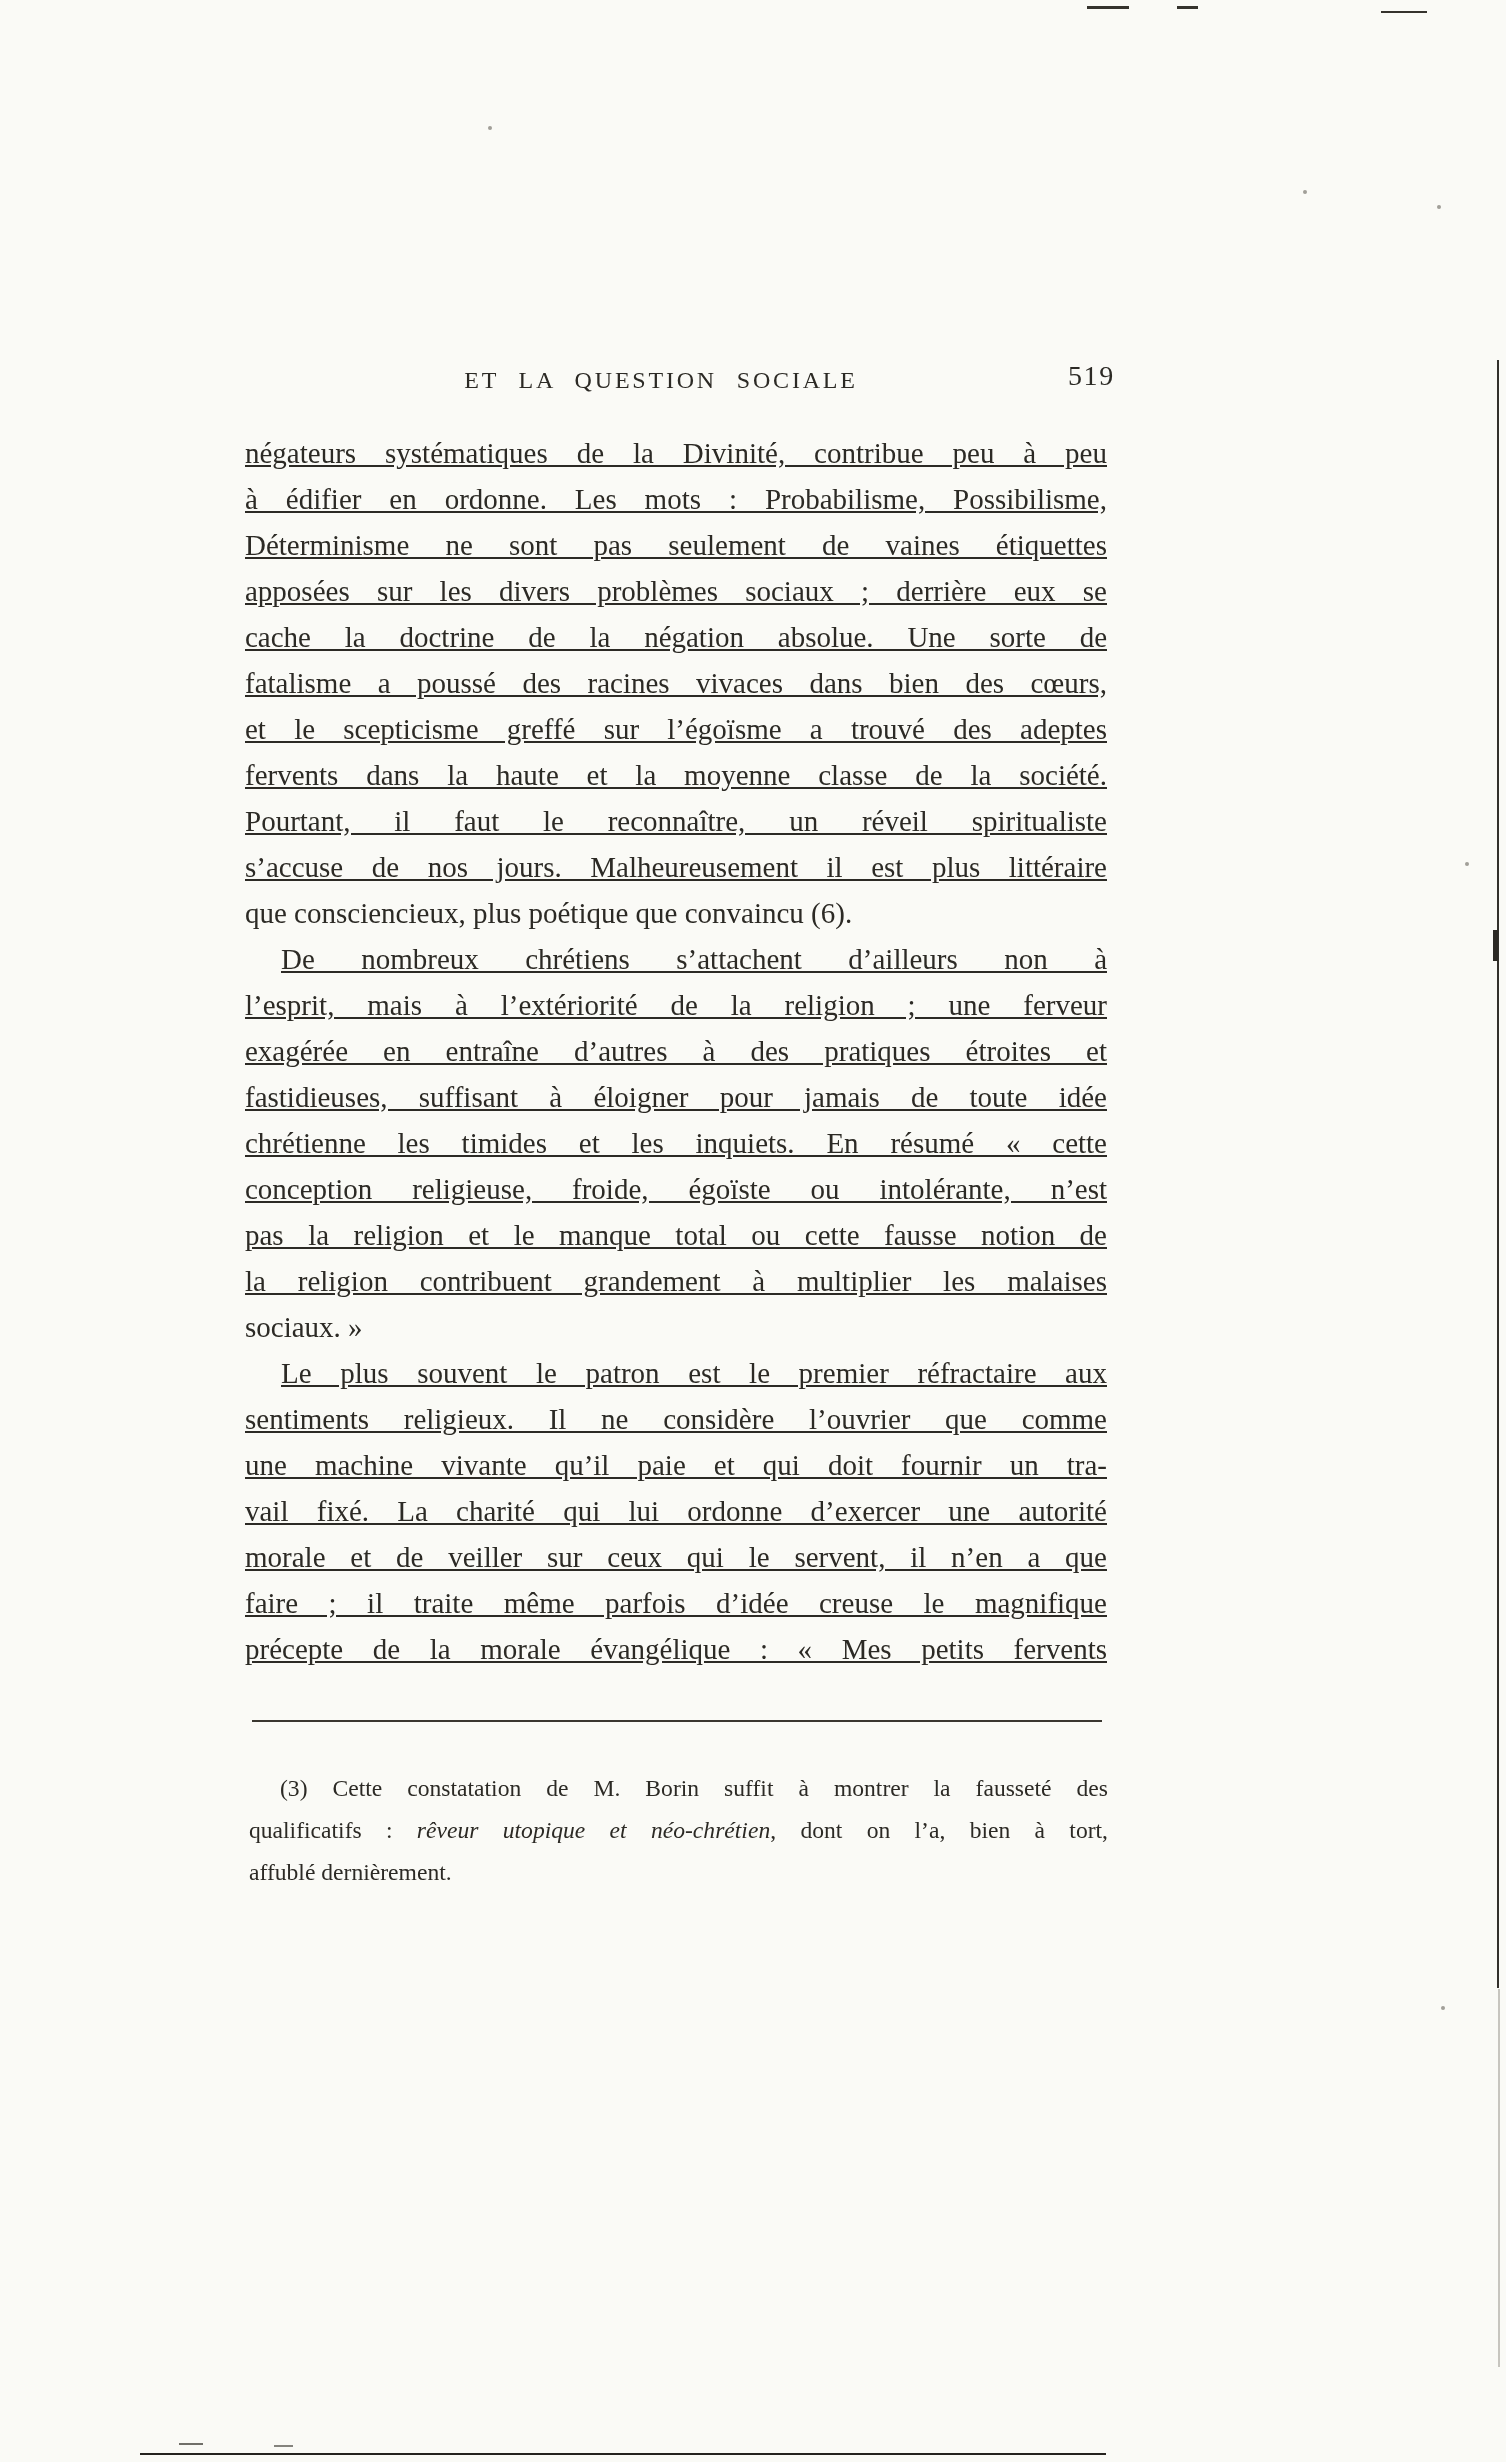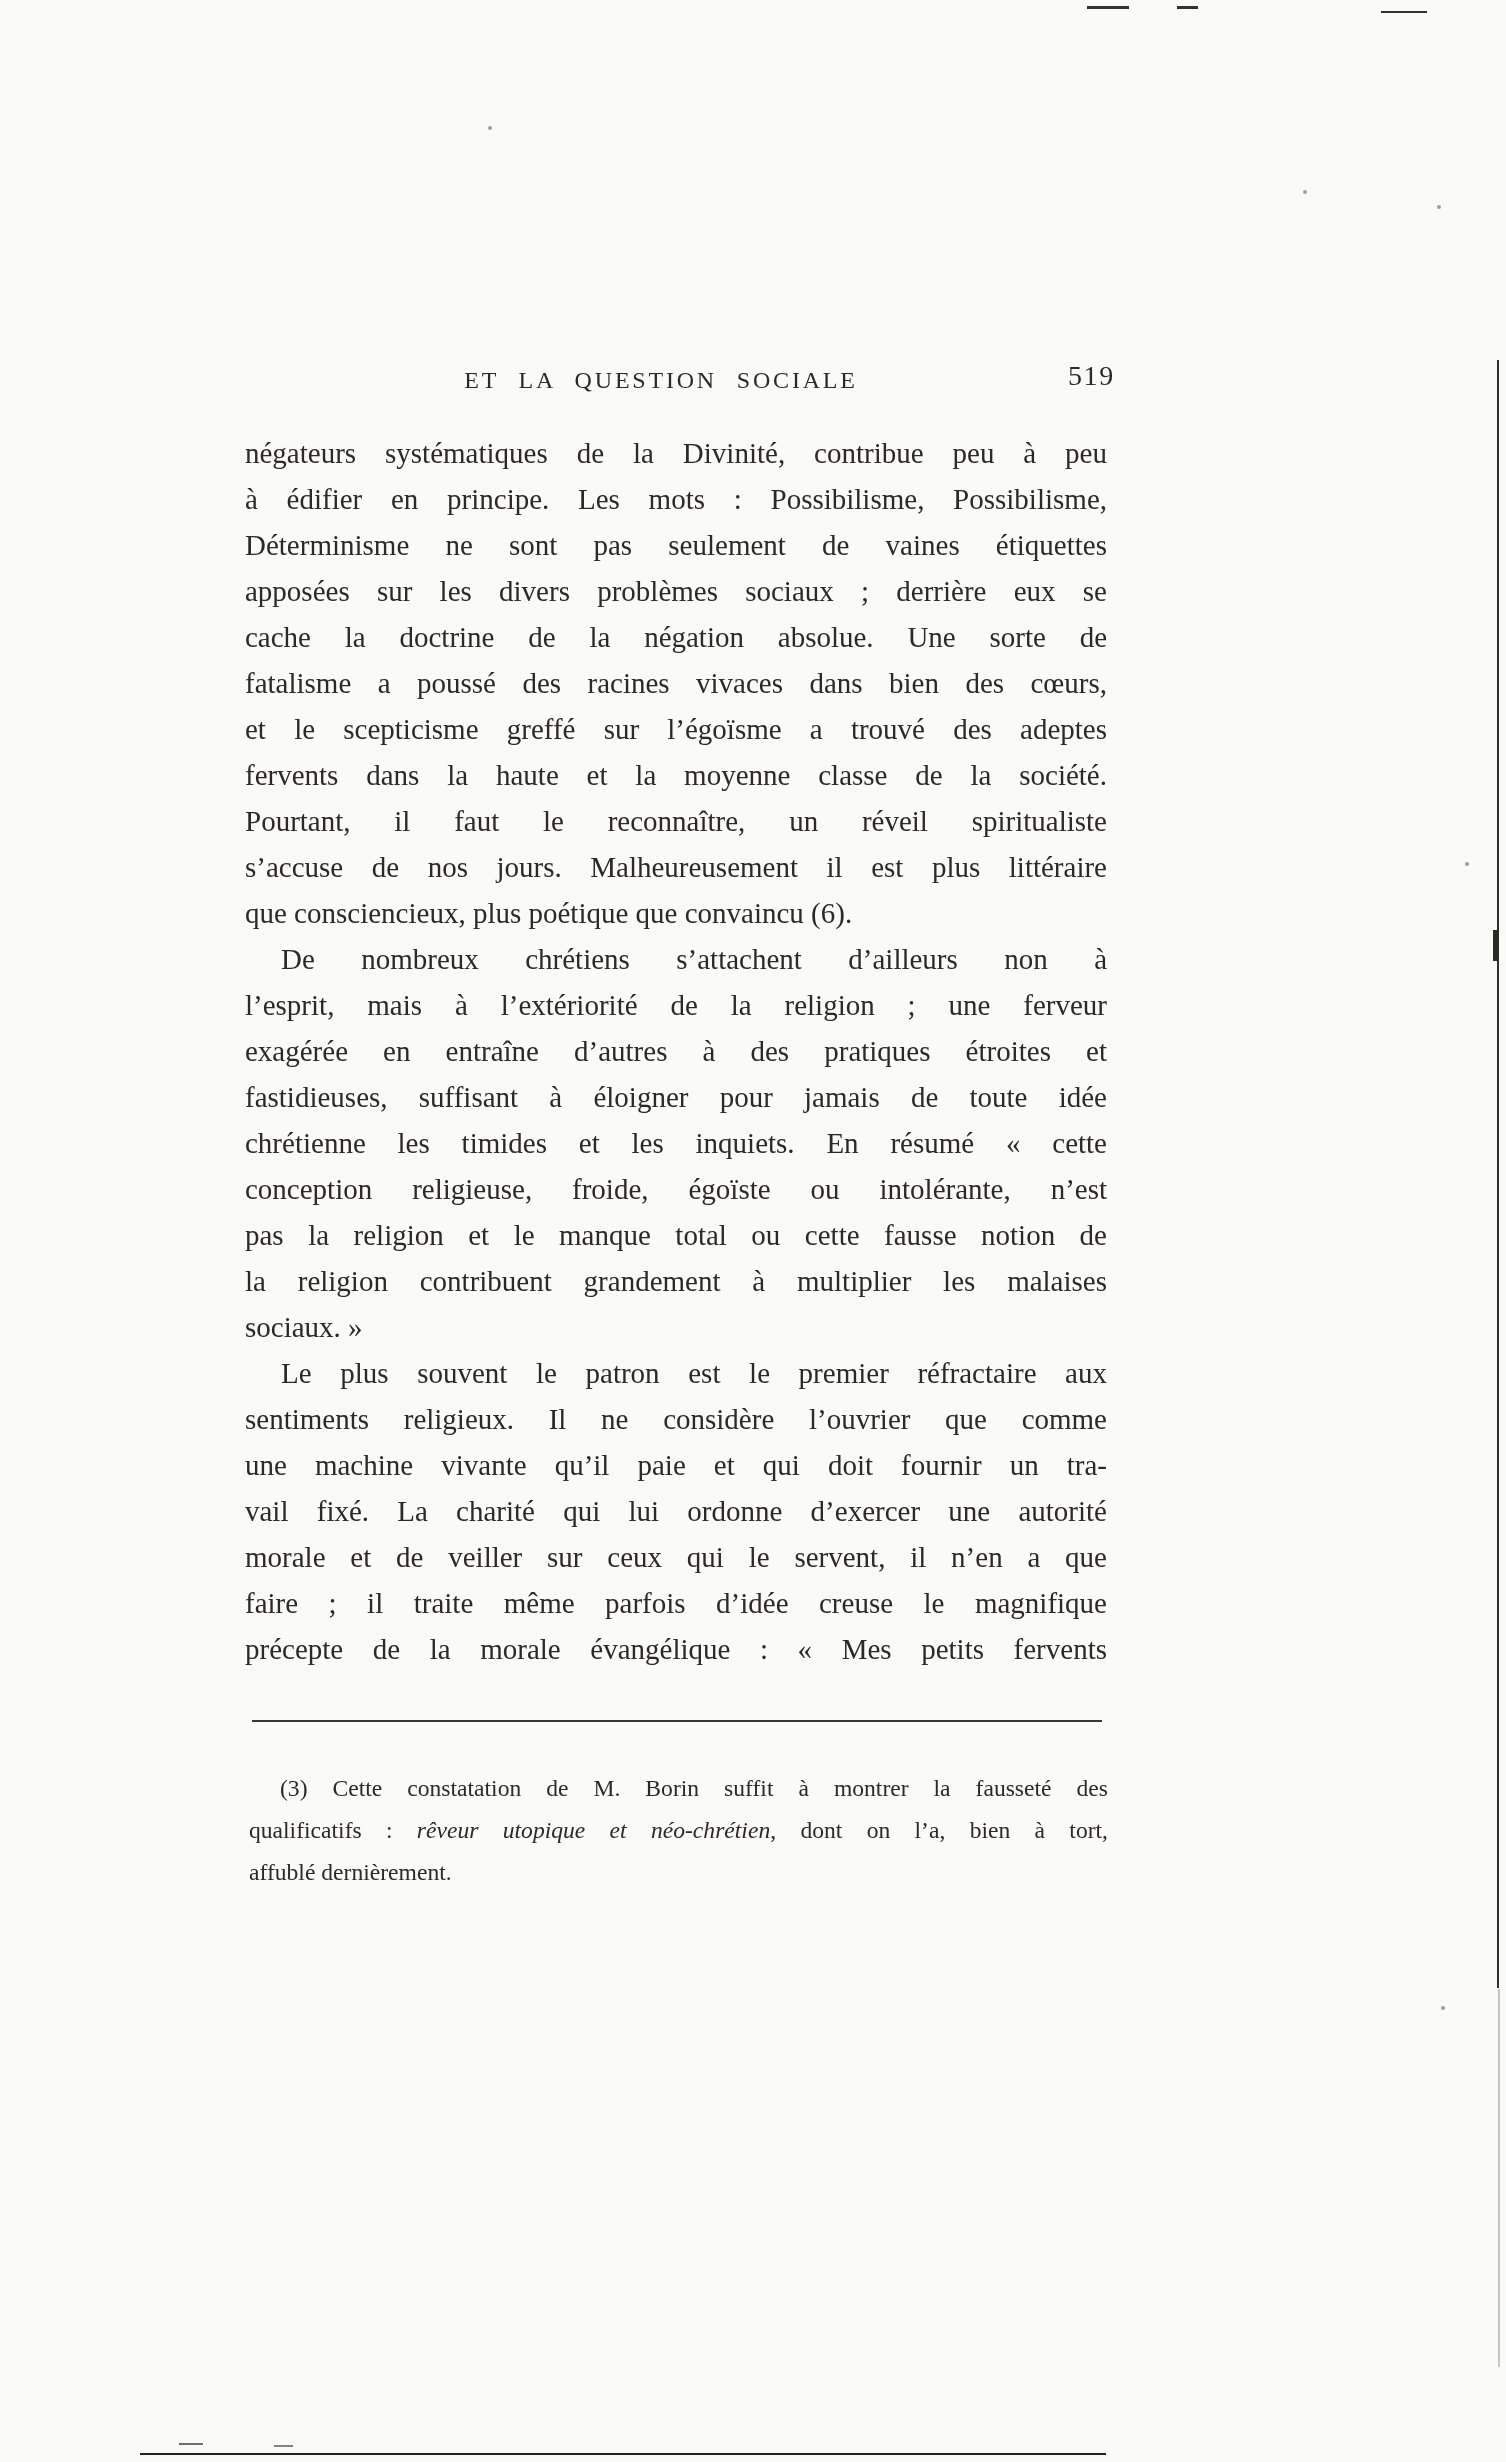--- a/index.html
+++ b/index.html
@@ -30,21 +30,21 @@
   
   .body-text{
     position:absolute;left:245px;top:430px;width:862px;
     font-size:29px;line-height:46px;
   }
   .line{
     text-align:justify;
     text-justify:inter-word;
     white-space:nowrap;
   }
-  .line.j{white-space:normal;text-align-last:justify;}
+  .line.j{white-space:normal;text-align-last:justify;text-decoration:underline;}
   .line.nolast{white-space:normal;text-align-last:left;font-family:Liberation Serif, serif;}
   .line.indent{text-indent:36px;}
   
   .footnote-rule{
     position:absolute;left:252px;top:1720px;width:850px;height:1.6px;
     background:var(--rule);
   }
   .footnote{
     position:absolute;left:249px;top:1767px;width:859px;
     font-size:23.6px;line-height:42px;
@@ -75,21 +75,21 @@
 <body>
 
 <div class="page">
 
   <div class="running-title">ET LA QUESTION SOCIALE</div>
   <div class="page-number">519</div>
 
   <div class="body-text" id="body-text">
       <div>
         <div class="line j">négateurs systématiques de la Divinité, contribue peu à peu</div>
-        <div class="line j">à édifier en principe. Les mots : Possibilisme, Possibilisme,</div>
+        <div class="line j">à édifier en ordonne. Les mots : Probabilisme, Possibilisme,</div>
         <div class="line j">Déterminisme ne sont pas seulement de vaines étiquettes</div>
         <div class="line j">apposées sur les divers problèmes sociaux ; derrière eux se</div>
         <div class="line j">cache la doctrine de la négation absolue. Une sorte de</div>
         <div class="line j">fatalisme a poussé des racines vivaces dans bien des cœurs,</div>
         <div class="line j">et le scepticisme greffé sur l’égoïsme a trouvé des adeptes</div>
         <div class="line j">fervents dans la haute et la moyenne classe de la société.</div>
         <div class="line j">Pourtant, il faut le reconnaître, un réveil spiritualiste</div>
         <div class="line j">s’accuse de nos jours. Malheureusement il est plus littéraire</div>
         <div class="line nolast">que consciencieux, plus poétique que convaincu (6).</div>
       </div>

